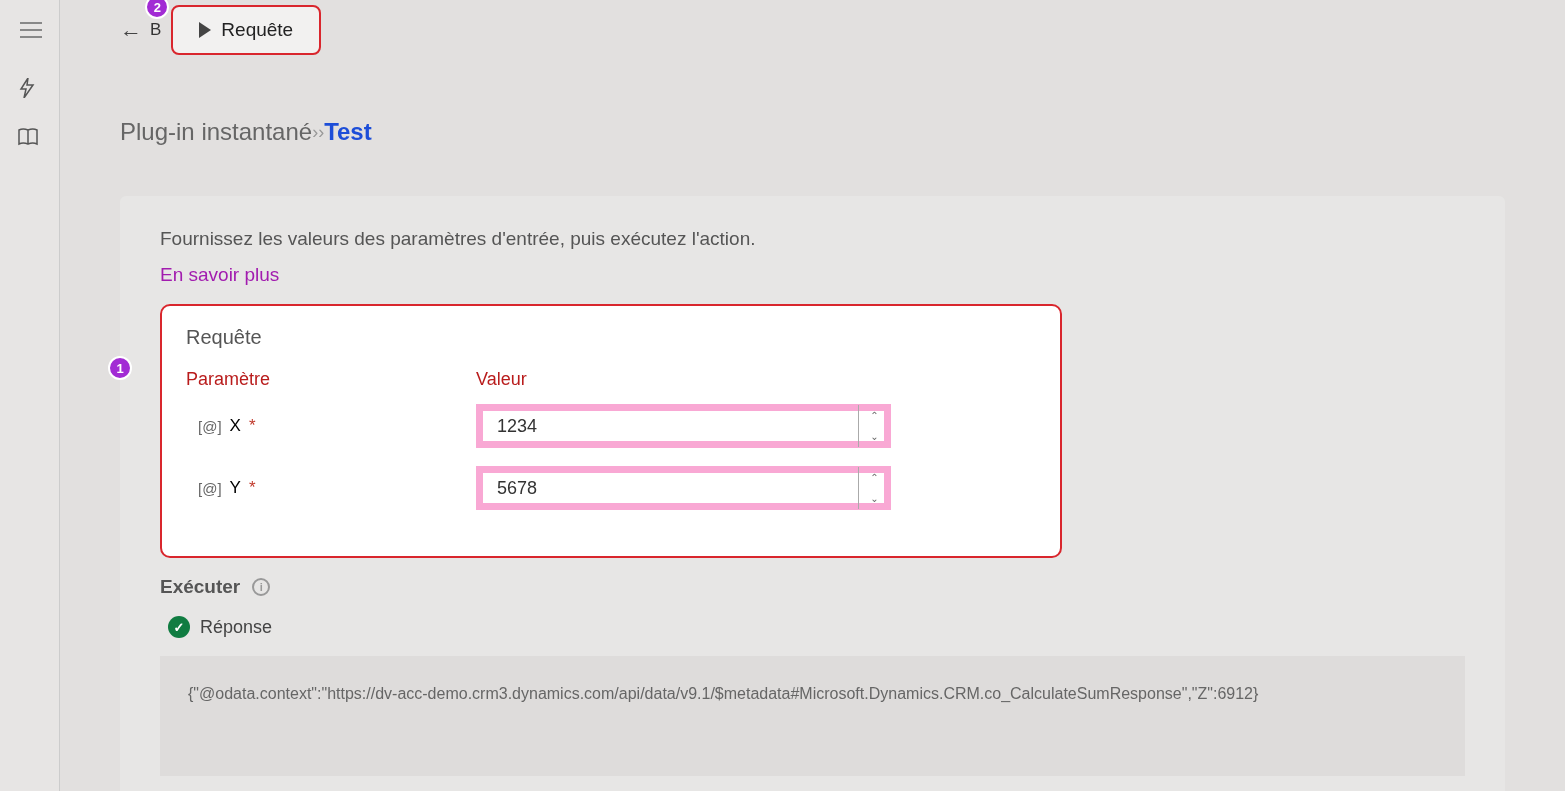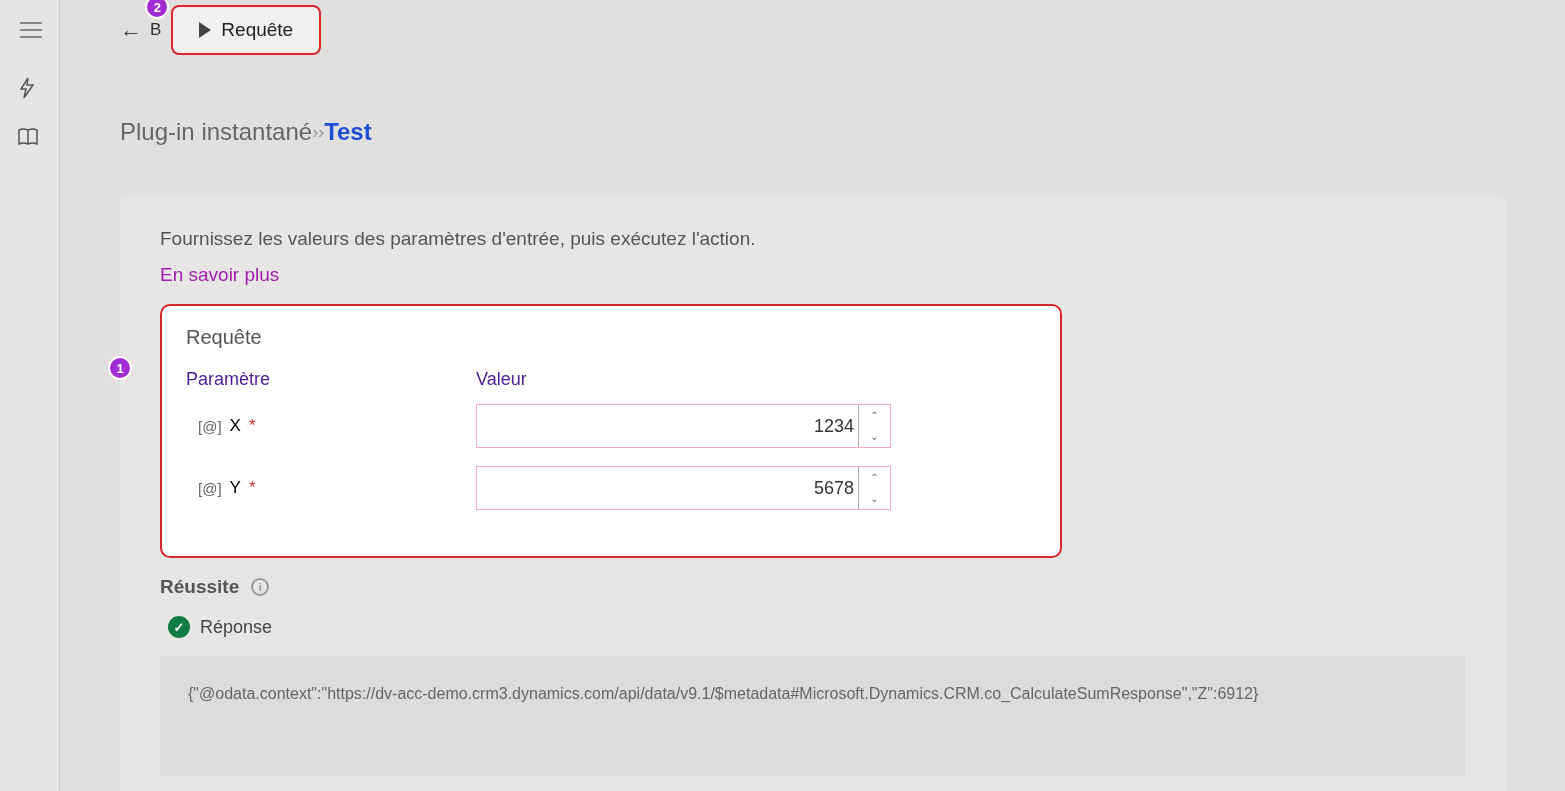--- a/index.html
+++ b/index.html
@@ -160,21 +160,21 @@
   position: relative;
 }
 .req-title {
   font-size: 20px;
   color: #555;
   margin-bottom: 20px;
 }
 .param-header {
   display: flex;
   font-size: 18px;
-  color: #4c1d95;
+  color: #b91c1c;
   margin-bottom: 14px;
 }
 .param-header .col-param { width: 290px; }
 .param-row {
   display: flex;
   align-items: center;
   margin-bottom: 18px;
 }
 .param-label {
   width: 290px;
@@ -186,26 +186,25 @@
 }
 .param-label .at { color: #666; font-size: 15px; }
 .param-label .req { color: #c0392b; }
 .num-input {
   position: relative;
   width: 415px;
 }
 .num-input input {
   width: 100%;
   height: 44px;
-  border: 1px solid #f9a8d4;
+  border: 7px solid #f9a8d4;
   padding: 0 36px 0 14px;
   font-size: 18px;
   color: #333;
   outline: none;
-  text-align: right;
 }
 .spinners {
   position: absolute;
   right: 1px;
   top: 1px;
   bottom: 1px;
   width: 32px;
   border-left: 1px solid #aaa;
   display: flex;
   flex-direction: column;
@@ -355,21 +354,21 @@
           <div class="spinners">
             <div>⌃</div>
             <div>⌄</div>
           </div>
         </div>
       </div>
     </div>
 
     <div class="response-section">
       <div class="resp-title">
-        <span>Réussite</span>
+        <span>Exécuter</span>
         <span class="info-circle">i</span>
       </div>
       <div class="success-row">
         <span class="check-circle">✓</span>
         <span>Réponse</span>
       </div>
       <div class="resp-body">{"@odata.context":"https://dv-acc-demo.crm3.dynamics.com/api/data/v9.1/$metadata#Microsoft.Dynamics.CRM.co_CalculateSumResponse","Z":6912}</div>
     </div>
   </div>
 </div>

